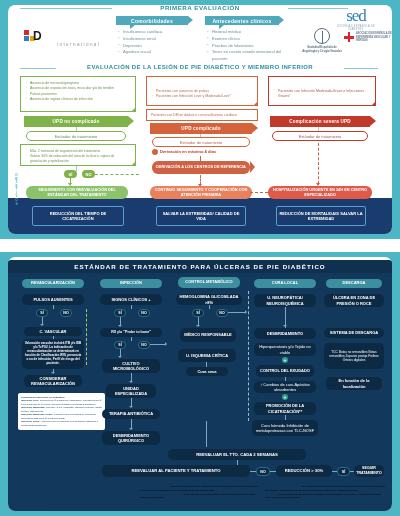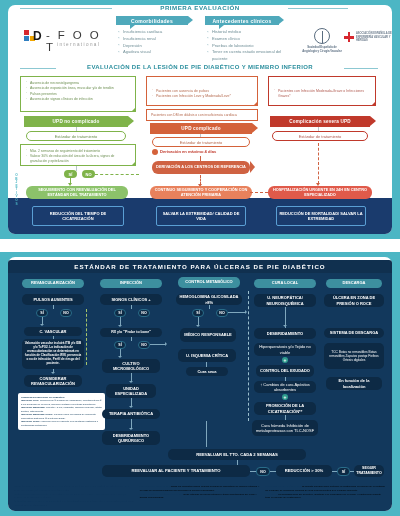--- a/index.html
+++ b/index.html
@@ -204,21 +204,20 @@
 
     <div class="hdr-rule-l"></div>
     <div class="hdr-rule-r"></div>
     <div class="hdr-title">PRIMERA EVALUACIÓN</div>
 
     <div class="dfoot">
       <div class="dfoot-sq" style="left:0;top:4px;background:#d7282f;"></div>
       <div class="dfoot-sq" style="left:0;top:10px;background:#2f7fc1;"></div>
       <div class="dfoot-sq" style="left:6px;top:10px;background:#f0a500;"></div>
       <div class="dfoot-d">D</div>
-      <div class="dfoot-rest">- F O O T</div>
       <div class="dfoot-sub">international</div>
     </div>
 
     <div class="ribbon" style="left:116px;top:16px;width:72px;">
       <span>Comorbilidades</span>
       <span class="ribbon-notch"></span>
     </div>
     <ul class="bullets" style="left:118px;top:29px;width:74px;">
       <li>Insuficiencia cardíaca</li>
       <li>Insuficiencia renal</li>
@@ -230,20 +229,24 @@
       <span>Antecedentes clínicos</span>
       <span class="ribbon-notch"></span>
     </div>
     <ul class="bullets" style="left:207px;top:29px;width:76px;">
       <li>Historial médico</li>
       <li>Examen clínico</li>
       <li>Pruebas de laboratorio</li>
       <li>Tener en cuenta estado emocional del paciente</li>
     </ul>
 
+    <div class="sed-logo">
+      <div class="sed-mark">sed</div>
+      <div class="sed-sub">SOCIEDAD ESPAÑOLA DE DIABETES</div>
+    </div>
     <div class="sec-logo">
       <div class="sec-circ"></div>
       <div class="sec-txt">Sociedad Española de Angiología y Cirugía Vascular</div>
     </div>
     <div class="aeev-logo">
       <div class="aeev-cross"></div>
       <div class="aeev-txt">ASOCIACIÓN ESPAÑOLA DE ENFERMERÍA VASCULAR Y HERIDAS</div>
     </div>
 
     <div class="sect2-rule-l"></div>

